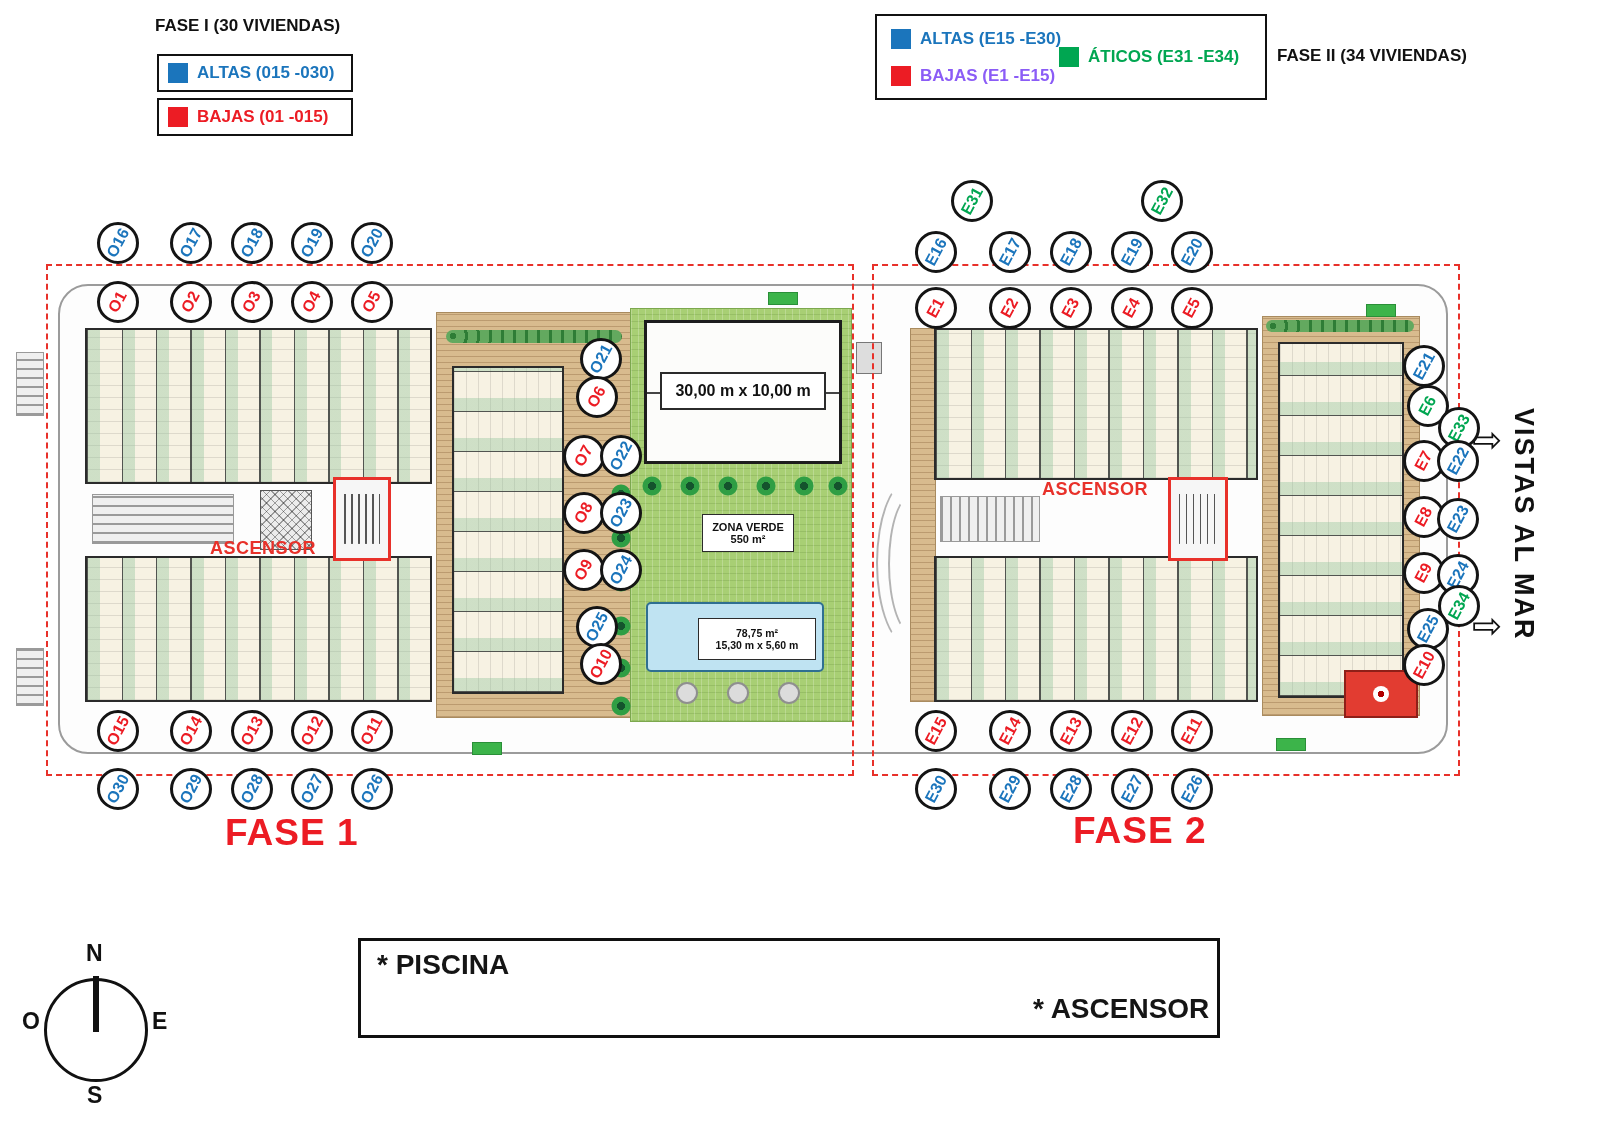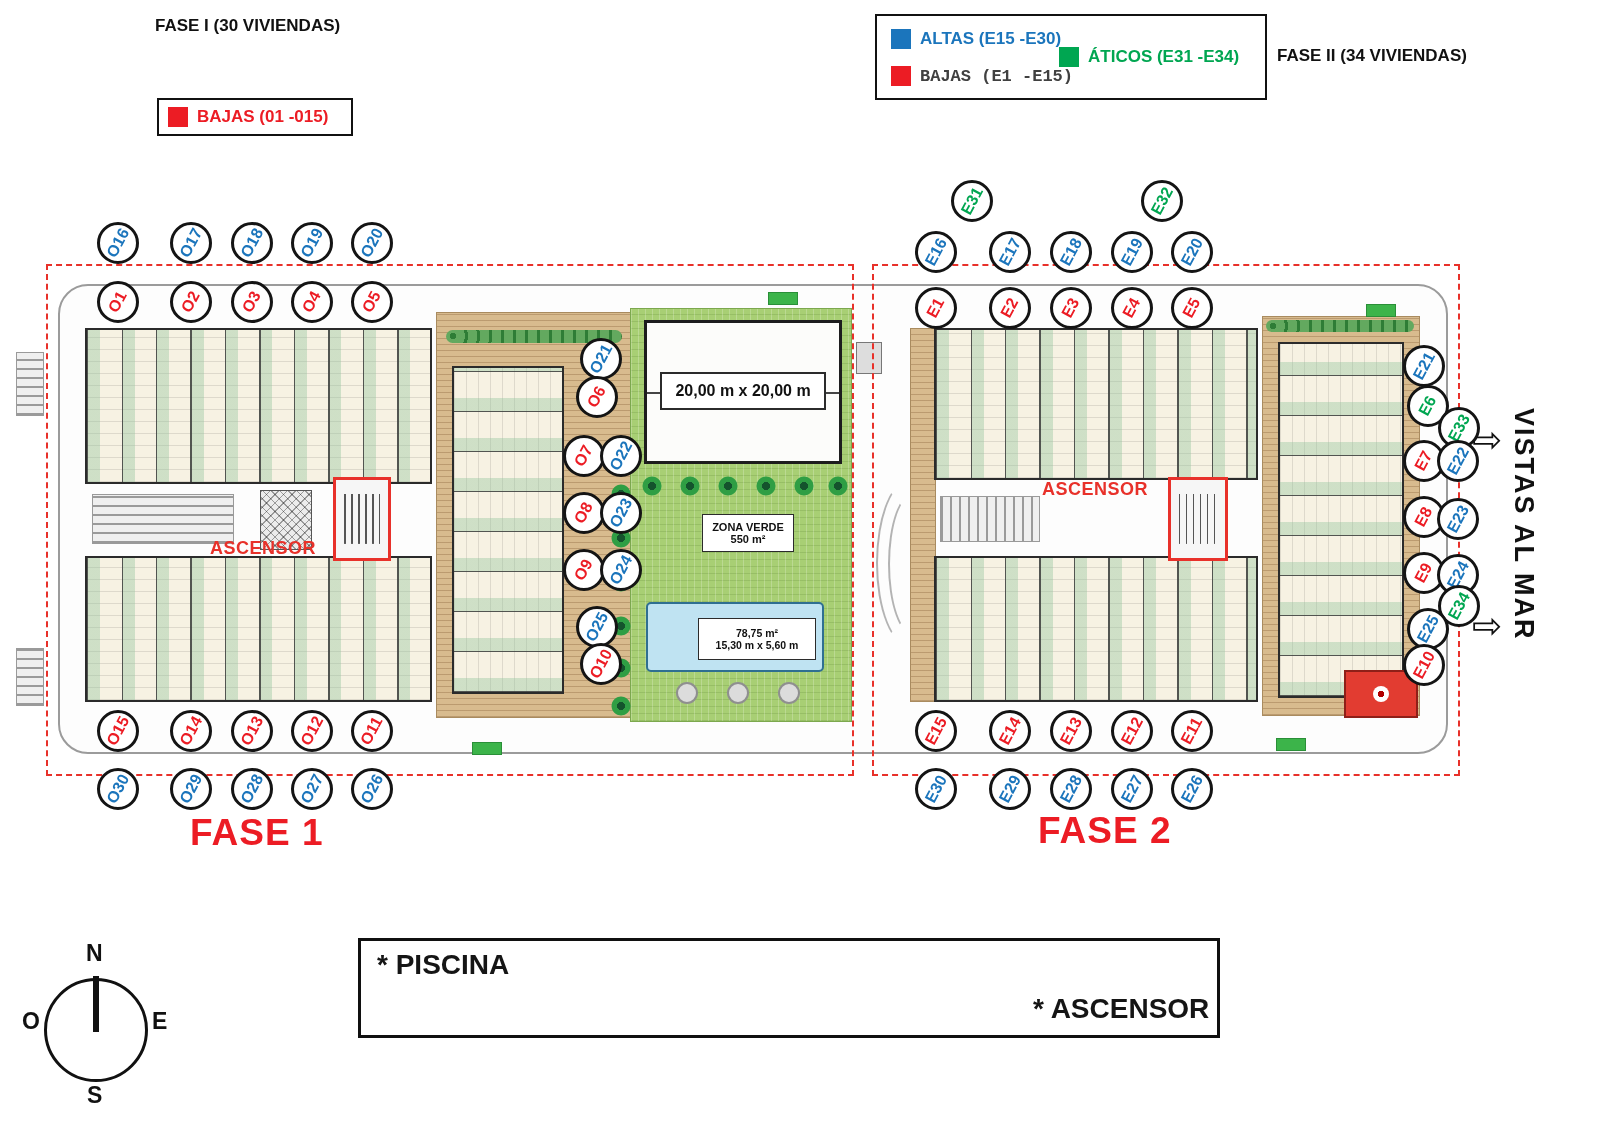--- a/index.html
+++ b/index.html
@@ -39,49 +39,53 @@
   repeating-linear-gradient(135deg, rgba(0,0,0,.35) 0 1px, transparent 1px 6px);}
 .ascbox{position:absolute;border:3px solid #e8312a;background-color:#f6f6f6;background-image:repeating-linear-gradient(90deg,#555 0 1.5px,transparent 1.5px 7px);background-size:70% 64%;background-position:center;background-repeat:no-repeat;z-index:6;}
 .asclabel{position:absolute;color:#e8312a;font-weight:bold;font-size:18px;letter-spacing:.5px;z-index:6;white-space:nowrap;}
 .planter{position:absolute;width:30px;height:13px;background:#3cb44a;border:1px solid #2a8f38;}
 .utility{position:absolute;background:#ddd;border:1.5px solid #777;}
 .arc{position:absolute;border:2px solid #b3b3b3;border-radius:50%;border-top-color:transparent;border-right-color:transparent;border-bottom-color:transparent;}
 .firebox{position:absolute;left:1344px;top:670px;width:74px;height:48px;background:#e23c31;border:2px solid #8f1f18;display:flex;align-items:center;justify-content:center;z-index:5;}
 .firering{width:16px;height:16px;border-radius:50%;background:radial-gradient(circle,#b00000 0 3px,#fff 3px 8px);}
 .marker{position:absolute;width:42px;height:42px;margin:-21px 0 0 -21px;border:3px solid #141414;border-radius:50%;background:#fff;display:flex;align-items:center;justify-content:center;z-index:30;}
 .marker span{font-weight:bold;font-size:16px;transform:rotate(-62deg);white-space:nowrap;}
-.fase-label{position:absolute;color:#ec1c24;font-size:37px;font-weight:bold;letter-spacing:1px;z-index:6;white-space:nowrap;}
+.fase-label{position:absolute;color:#ec1c24;font-size:37px;font-weight:bold;letter-spacing:1px;z-index:6;white-space:nowrap;margin-left:35px;}
 .vistas{position:absolute;left:1508px;top:408px;height:260px;writing-mode:vertical-rl;font-size:27px;font-weight:bold;color:#111;letter-spacing:2px;white-space:nowrap;}
 .sea-arrow{position:absolute;font-size:36px;color:#111;line-height:1;}
 .main-title{position:absolute;left:587px;top:893px;width:400px;text-align:center;font-size:30px;font-weight:bold;color:#151515;letter-spacing:1px;white-space:nowrap;}
 .fbox{position:absolute;left:358px;top:938px;width:862px;height:100px;border:3px solid #101010;background:#fff;}
 .fitem{position:absolute;font-size:28px;font-weight:bold;color:#151515;white-space:nowrap;}
 .compass-letter{position:absolute;font-size:23px;font-weight:bold;color:#111;}
 .compass-circle{position:absolute;left:44px;top:978px;width:104px;height:104px;border:3px solid #111;border-radius:50%;}
 .needle{position:absolute;left:93px;top:976px;width:6px;height:56px;background:#111;}
 </style>
 </head>
 <body>
 
 <div class="page">
 
   <div class="lg-title" style="left:155px;top:16px">FASE I (30 VIVIENDAS)</div>
+  <div class="lg-item lg-boxed" style="left:157px;top:54px">
+    <span class="sq" style="background-color: rgb(27, 117, 188);"></span>
+    <span class="lg-label" style="color: rgb(27, 117, 188);">ALTAS (015 -030)</span>
+  </div>
   <div class="lg-item lg-boxed" style="left:157px;top:98px">
     <span class="sq" style="background-color: rgb(236, 28, 36);"></span>
     <span class="lg-label" style="color: rgb(236, 28, 36);">BAJAS (01 -015)</span>
   </div>
 
   <div class="l2-box">
     <div class="lg-item" style="left:14px;top:13px">
       <span class="sq" style="background-color: rgb(27, 117, 188);"></span>
       <span class="lg-label" style="color: rgb(27, 117, 188);">ALTAS (E15 -E30)</span>
     </div>
     <div class="lg-item" style="left:14px;top:50px">
       <span class="sq" style="background-color: rgb(236, 28, 36);"></span>
-      <span class="lg-label" style="color: #404040; font-family: Liberation Mono, monospace;">BAJAS (E1 -E15)</span>
+      <span class="lg-label" style="color: #8b5cf6;">BAJAS (E1 -E15)</span>
     </div>
     <div class="lg-item" style="left:182px;top:31px">
       <span class="sq" style="background-color: rgb(0, 166, 81);"></span>
       <span class="lg-label" style="color: rgb(0, 166, 81);">ÁTICOS (E31 -E34)</span>
     </div>
   </div>
   <div class="lg-title" style="left:1277px;top:46px">FASE II (34 VIVIENDAS)</div>
 
   <div class="outer-wall"></div>
   <div class="hatch-h" style="left:16px;top:352px;width:28px;height:64px"></div>
@@ -93,21 +97,21 @@
   <div class="bldg" style="left:85px;top:556px;width:347px;height:146px"></div>
   <div class="bldg-v" style="left:452px;top:366px;width:112px;height:328px"></div>
   <div class="hatch-h" style="left:92px;top:494px;width:142px;height:50px"></div>
   <div class="core" style="left:260px;top:490px;width:52px;height:60px"></div>
   <div class="ascbox" style="left:333px;top:477px;width:58px;height:84px"></div>
   <div class="asclabel" style="left:210px;top:538px">ASCENSOR</div>
 
   <div class="greenzone"></div>
   <div class="court"></div>
   <div class="wbox" style="left:660px;top:372px;width:166px;height:38px;font-size:16px">
-    <span>20,00 m x 20,00 m</span>
+    <span>30,00 m x 10,00 m</span>
   </div>
   <div class="palm" style="left:642px;top:476px"></div>
   <div class="palm" style="left:680px;top:476px"></div>
   <div class="palm" style="left:718px;top:476px"></div>
   <div class="palm" style="left:756px;top:476px"></div>
   <div class="palm" style="left:794px;top:476px"></div>
   <div class="palm" style="left:828px;top:476px"></div>
   <div class="palm" style="left:611px;top:484px"></div>
   <div class="palm" style="left:611px;top:528px"></div>
   <div class="palm" style="left:611px;top:572px"></div>

